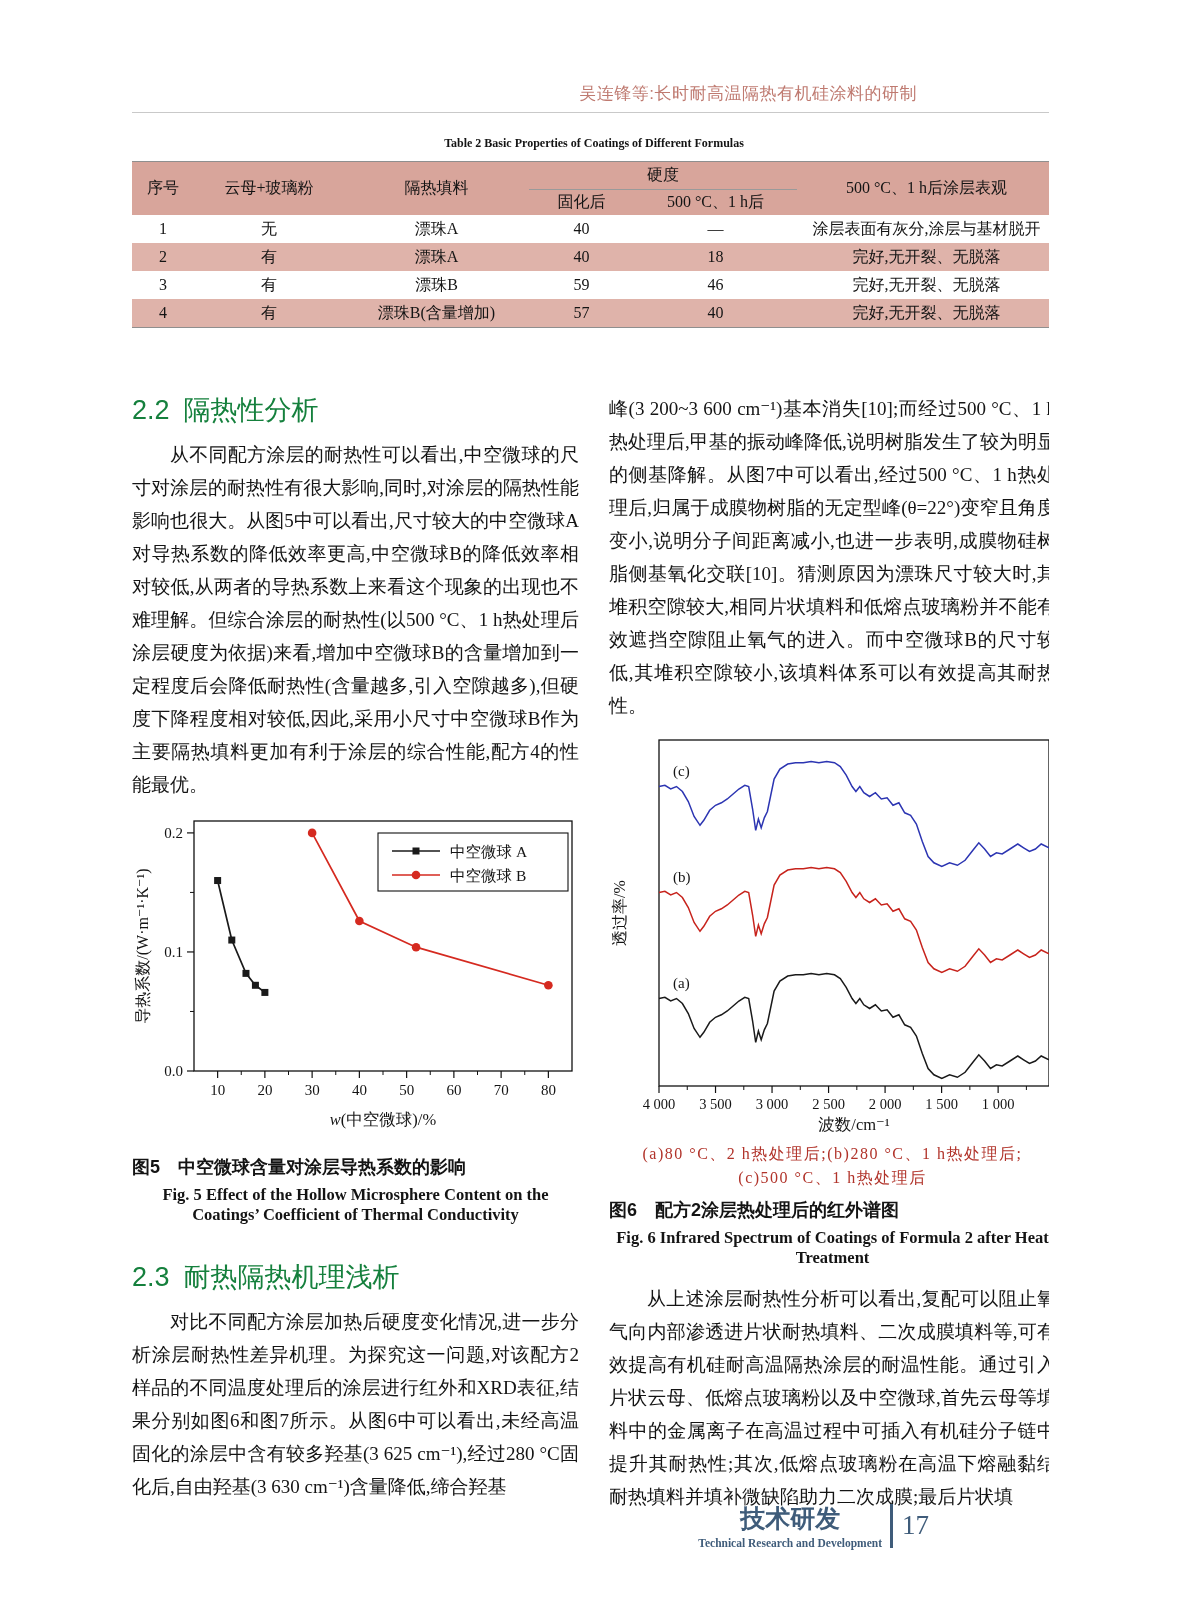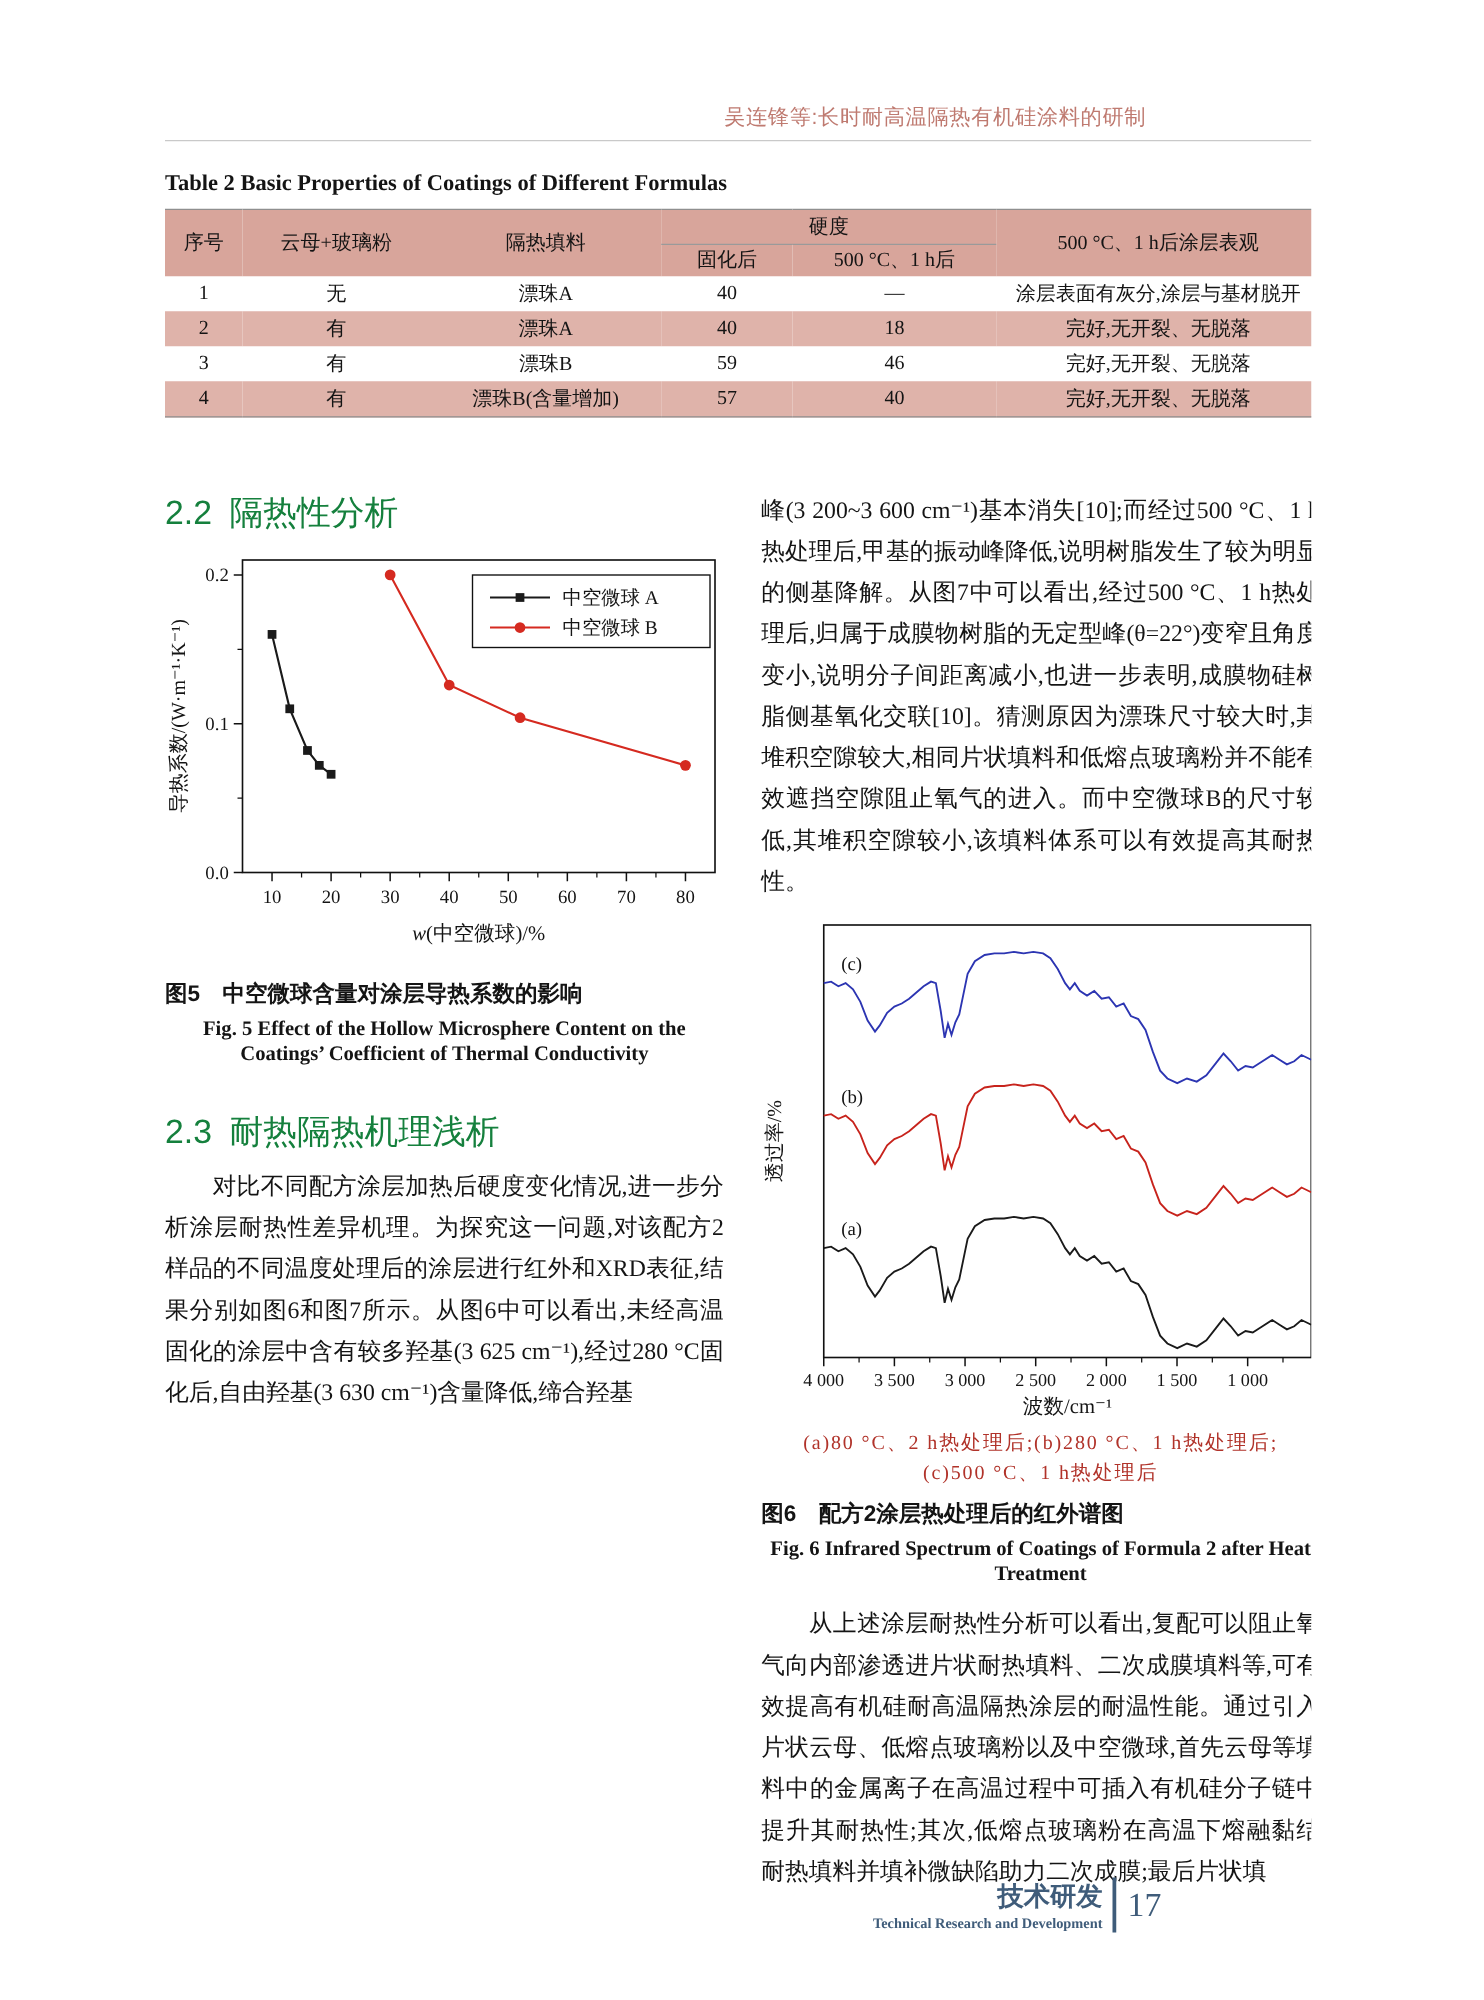--- a/index.html
+++ b/index.html
@@ -8,21 +8,21 @@
 
   
   .running-head{position:absolute;top:82px;right:132px;font-size:17px;color:#bf7a70;
                 font-family:"Liberation Sans","DejaVu Sans",sans-serif;letter-spacing:.5px;}
   .head-rule{position:absolute;top:112px;left:132px;width:924px;height:1px;background:#c9c9c9;}
 
   
   .table-block{position:absolute;left:132px;top:130px;width:924px;}
   .tbl-title-cn{text-align:center;font-size:17.5px;font-weight:bold;
                 font-family:"Liberation Sans","DejaVu Sans",sans-serif;}
-  .tbl-title-en{text-align:left;font-size:18px;font-weight:bold;margin-top:6px;}
+  .tbl-title-en{text-align:center;font-size:12px;font-weight:bold;margin-top:6px;}
   table.props{border-collapse:collapse;width:924px;margin-top:10px;table-layout:fixed;
               font-size:16px;border-top:1.5px solid #8f8f8f;border-bottom:1.5px solid #8f8f8f;}
   table.props th, table.props td{font-weight:normal;text-align:center;vertical-align:middle;padding:0 2px;}
   .hdr{background:#d8a59b;}
   tr.hrow1 th{height:27px;}
   tr.hrow2 th{height:25px;}
   tr.drow td{height:28px;}
   tr.alt{background:#dfb3aa;}
   th.grp{border-bottom:1px solid #9a9a9a;}
 
@@ -43,21 +43,21 @@
   .fig-cap-en{text-align:center;font-size:16.5px;font-weight:bold;line-height:20px;margin-top:6px;}
   .fig-note{text-align:center;font-size:16px;color:#b1332a;line-height:24px;letter-spacing:1.5px;margin-top:4px;}
   .sec23{margin-top:34px;}
   .col-right .para-bottom{margin-top:14px;}
 
   svg text{font-family:"Liberation Serif","DejaVu Serif",serif;fill:#141414;}
 
   
   .footer{position:absolute;top:1502px;right:120px;display:flex;align-items:center;color:#3f5c7a;}
   .footer-text{text-align:right;}
-  .footer-cn{font-family:Liberation Mono, monospace;font-weight:bold;font-size:21px;}
+  .footer-cn{font-family:Liberation Mono, monospace;font-weight:bold;font-size:25px;text-align:center;}
   .footer-en{font-size:11.5px;font-weight:bold;margin-top:2px;}
   .footer-bar{width:3px;height:44px;background:#3f5c7a;margin:0 9px 0 8px;}
   .footer-page{font-size:27px;}
 </style>
 </head>
 <body>
 
 <div class="page">
 
   <div class="running-head">吴连锋等:长时耐高温隔热有机硅涂料的研制</div>
@@ -119,20 +119,21 @@
         <td>完好,无开裂、无脱落</td>
       </tr>
     </tbody>
       </table>
   </div>
 
   <div class="col col-left">
     <h3 class="sec-head">
       <span class="num">2.2</span><span>隔热性分析</span>
     </h3>
+    <p class="para indent">从不同配方涂层的耐热性可以看出,中空微球的尺寸对涂层的耐热性有很大影响,同时,对涂层的隔热性能影响也很大。从图5中可以看出,尺寸较大的中空微球A对导热系数的降低效率更高,中空微球B的降低效率相对较低,从两者的导热系数上来看这个现象的出现也不难理解。但综合涂层的耐热性(以500 °C、1 h热处理后涂层硬度为依据)来看,增加中空微球B的含量增加到一定程度后会降低耐热性(含量越多,引入空隙越多),但硬度下降程度相对较低,因此,采用小尺寸中空微球B作为主要隔热填料更加有利于涂层的综合性能,配方4的性能最优。</p>
 
     <div class="fig">
       <svg id="fig5-svg" width="447" height="330" viewBox="0 0 447 330">
           <rect x="62" y="8" width="378" height="250" fill="none" stroke="#111" stroke-width="1.3"></rect>
           <line x1="85.625" y1="258" x2="85.625" y2="265" stroke="#111" stroke-width="1.2"></line>
           <text x="85.625" y="282" text-anchor="middle" font-size="15">10</text>
           <line x1="132.875" y1="258" x2="132.875" y2="265" stroke="#111" stroke-width="1.2"></line>
           <text x="132.875" y="282" text-anchor="middle" font-size="15">20</text>
           <line x1="180.125" y1="258" x2="180.125" y2="265" stroke="#111" stroke-width="1.2"></line>
           <text x="180.125" y="282" text-anchor="middle" font-size="15">30</text>

